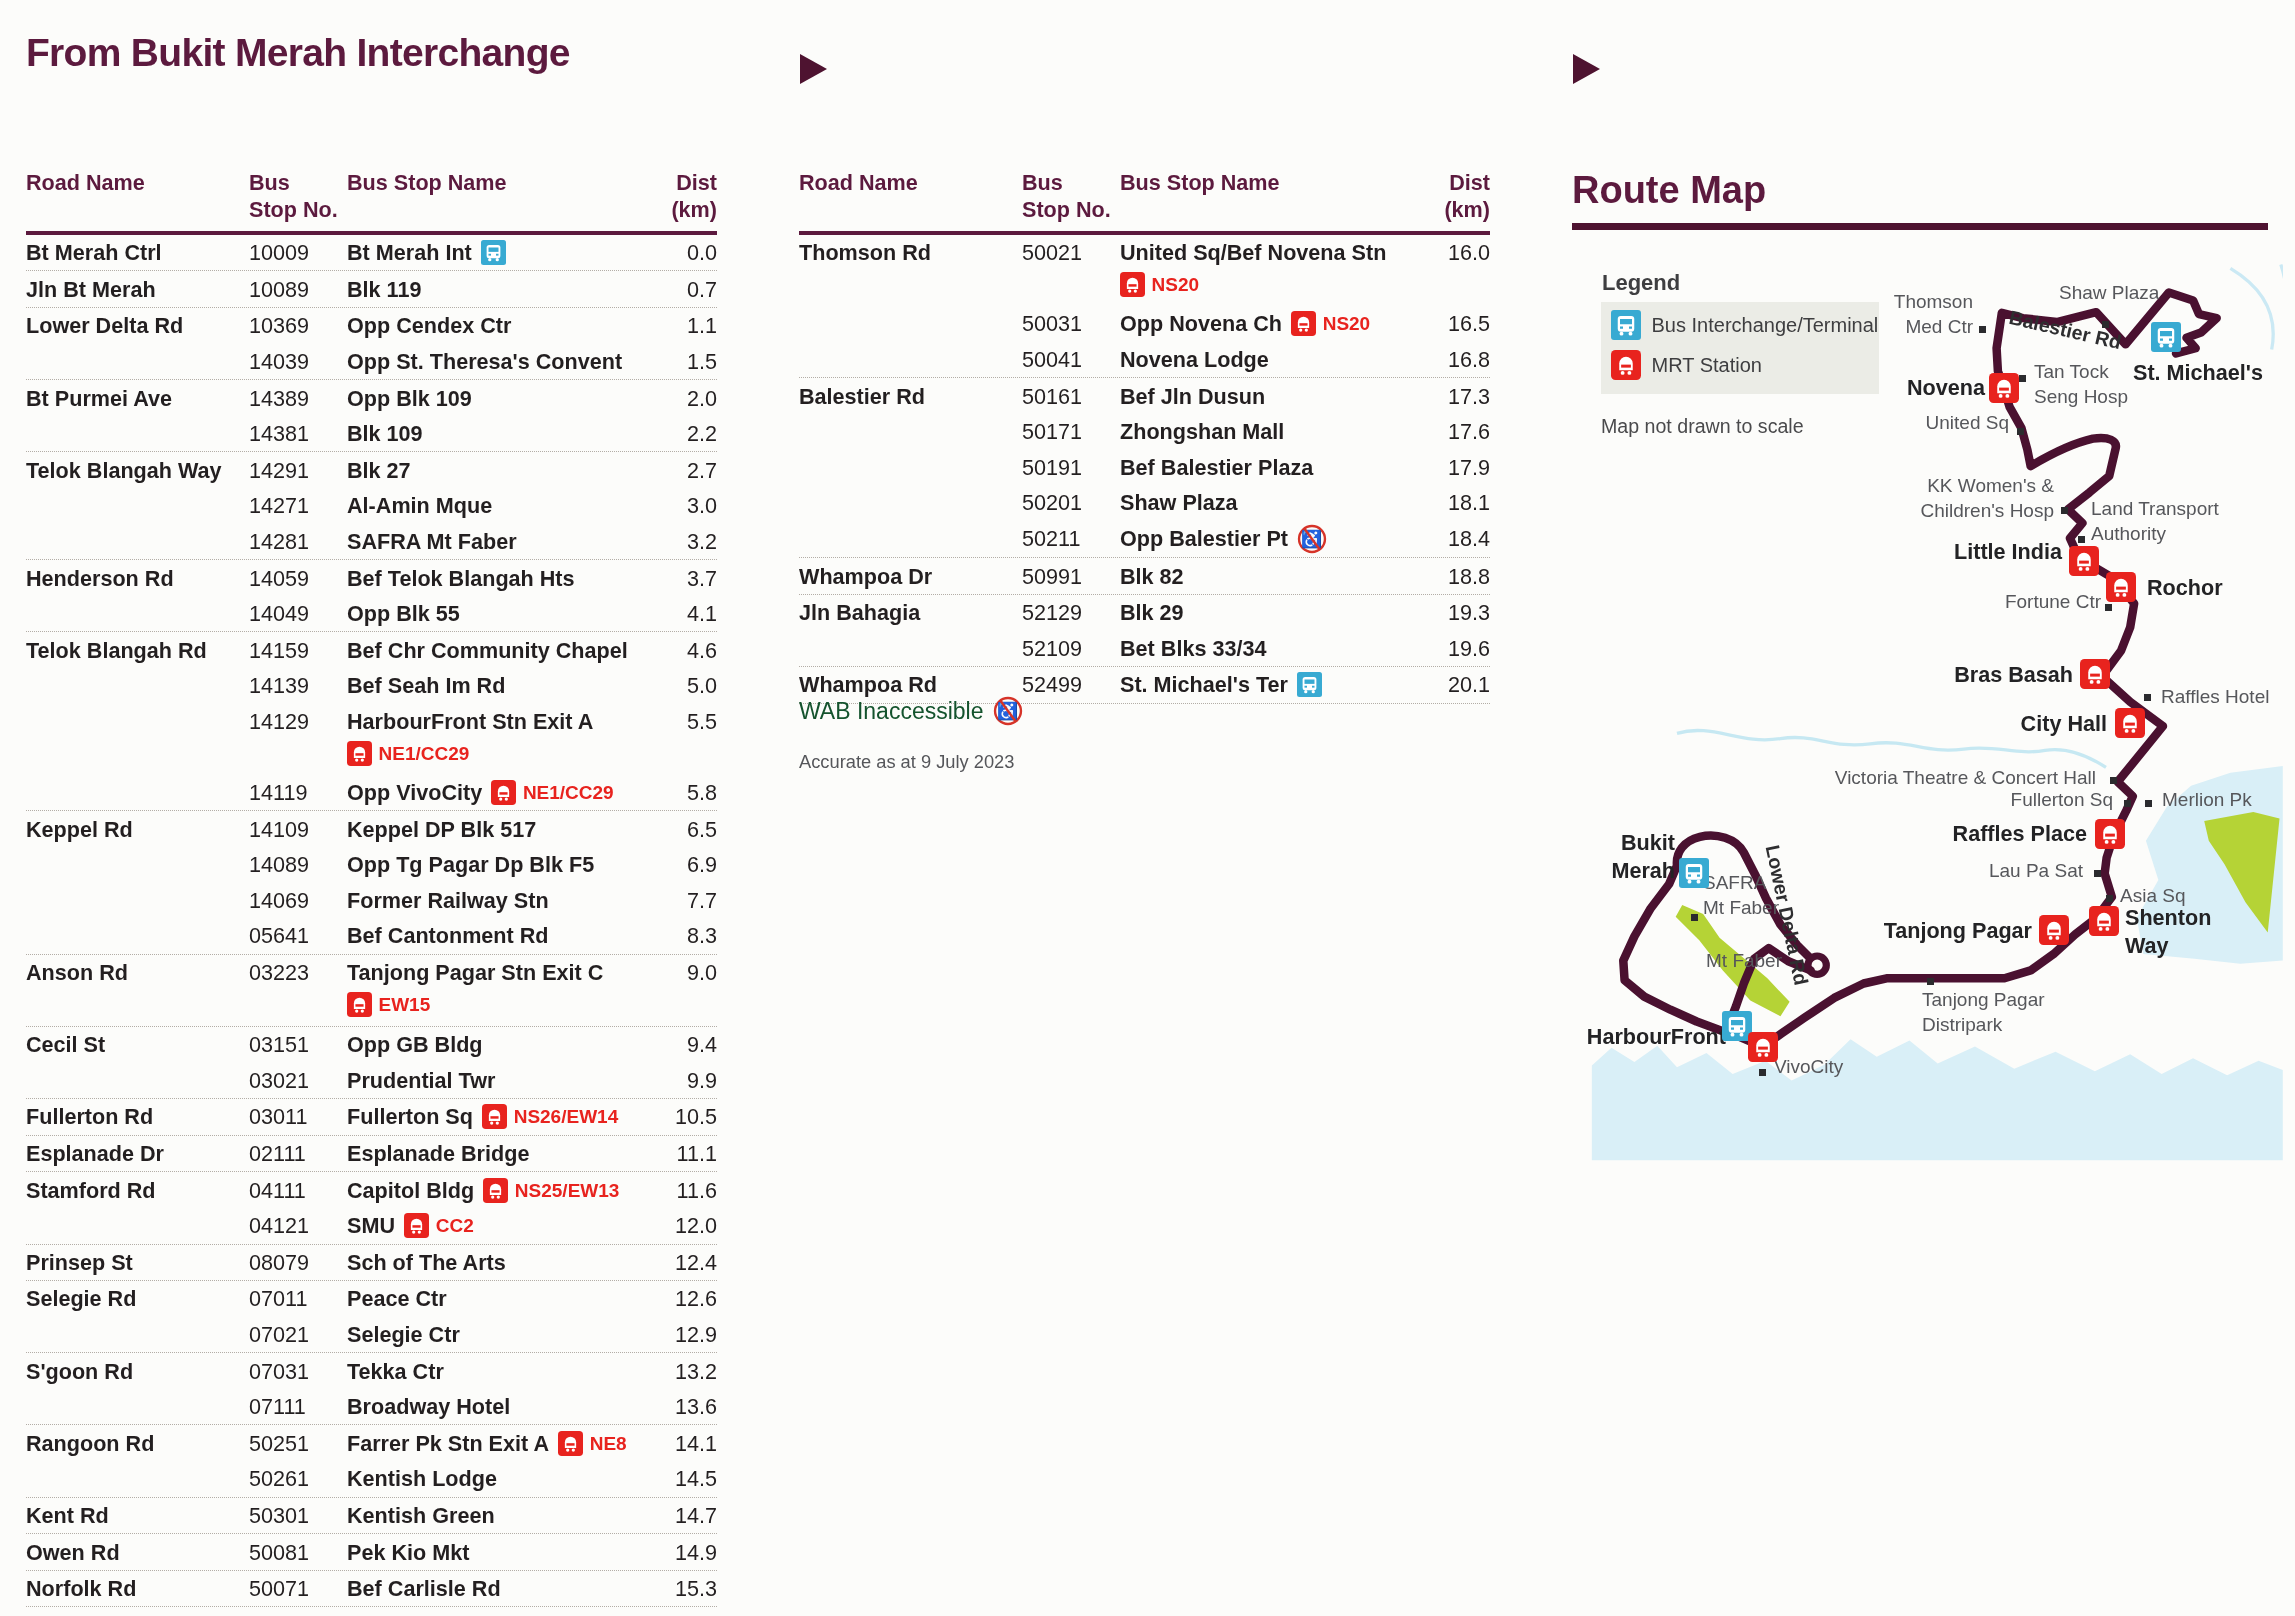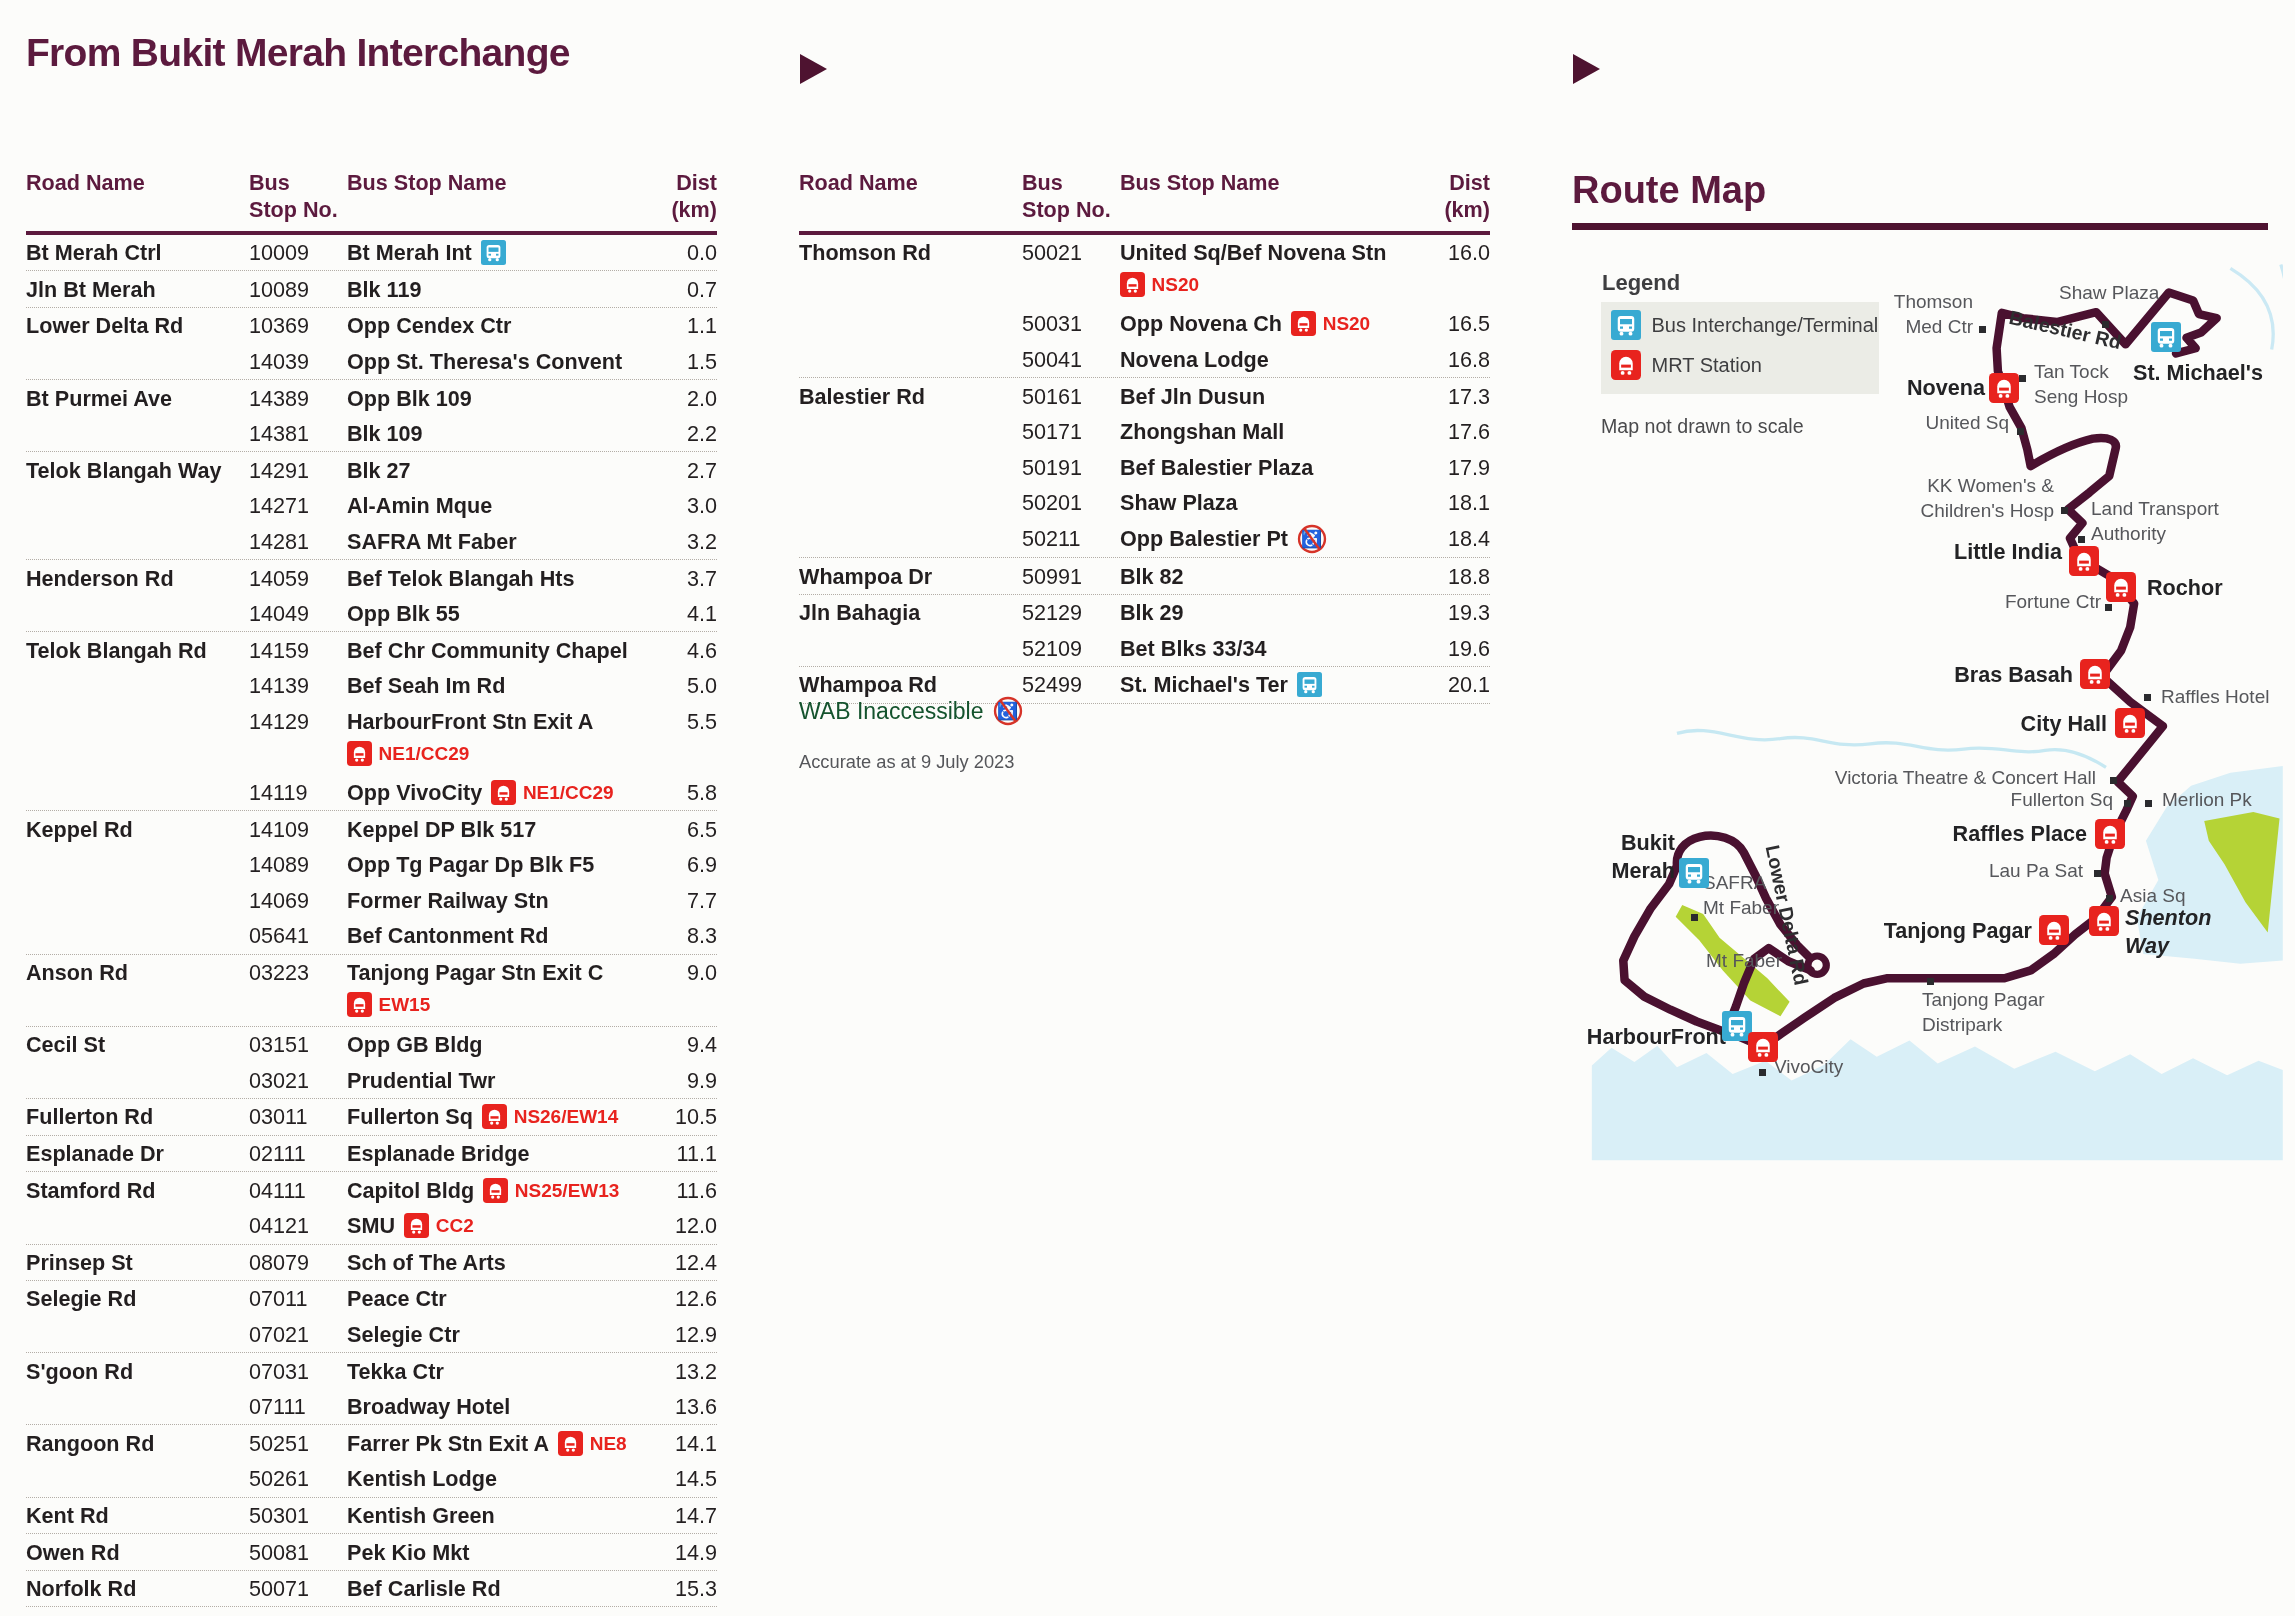--- a/index.html
+++ b/index.html
@@ -969,21 +969,21 @@
         <div class="map-label station alignr" style="right: 251px; top: 667px;">
           <div>Tanjong Pagar</div>
         </div>
         <div class="map-station-icon" style="left: 467px; top: 665px;"><svg viewBox="0 0 40 40">
             <rect width="40" height="40" rx="6" fill="#E8231E"></rect>
             <path d="M11 27 V18 a9 9 0 0 1 18 0 V27 Z" fill="#fff"></path>
             <rect x="13.5" y="19.5" width="13" height="4" fill="#E8231E"></rect>
             <circle cx="15.5" cy="30.5" r="2.6" fill="#fff"></circle>
             <circle cx="24.5" cy="30.5" r="2.6" fill="#fff"></circle>
           </svg></div>
-        <div class="map-label station" style="left: 553px; top: 654px; font-style: italic;">
+        <div class="map-label station" style="left: 553px; top: 654px;">
           <div>Shenton</div>
           <div>Way</div>
         </div>
         <div class="map-station-icon" style="left: 517px; top: 656px;"><svg viewBox="0 0 40 40">
             <rect width="40" height="40" rx="6" fill="#E8231E"></rect>
             <path d="M11 27 V18 a9 9 0 0 1 18 0 V27 Z" fill="#fff"></path>
             <rect x="13.5" y="19.5" width="13" height="4" fill="#E8231E"></rect>
             <circle cx="15.5" cy="30.5" r="2.6" fill="#fff"></circle>
             <circle cx="24.5" cy="30.5" r="2.6" fill="#fff"></circle>
           </svg></div>

